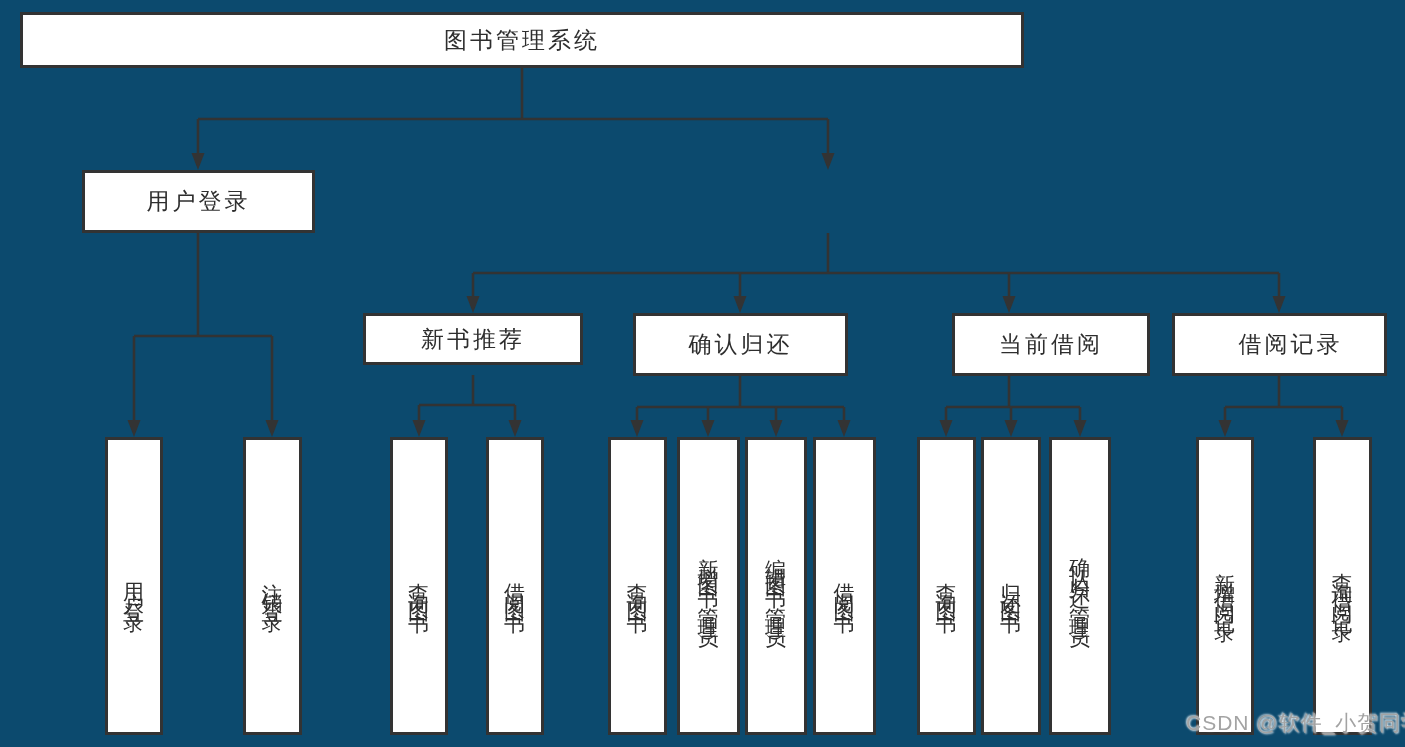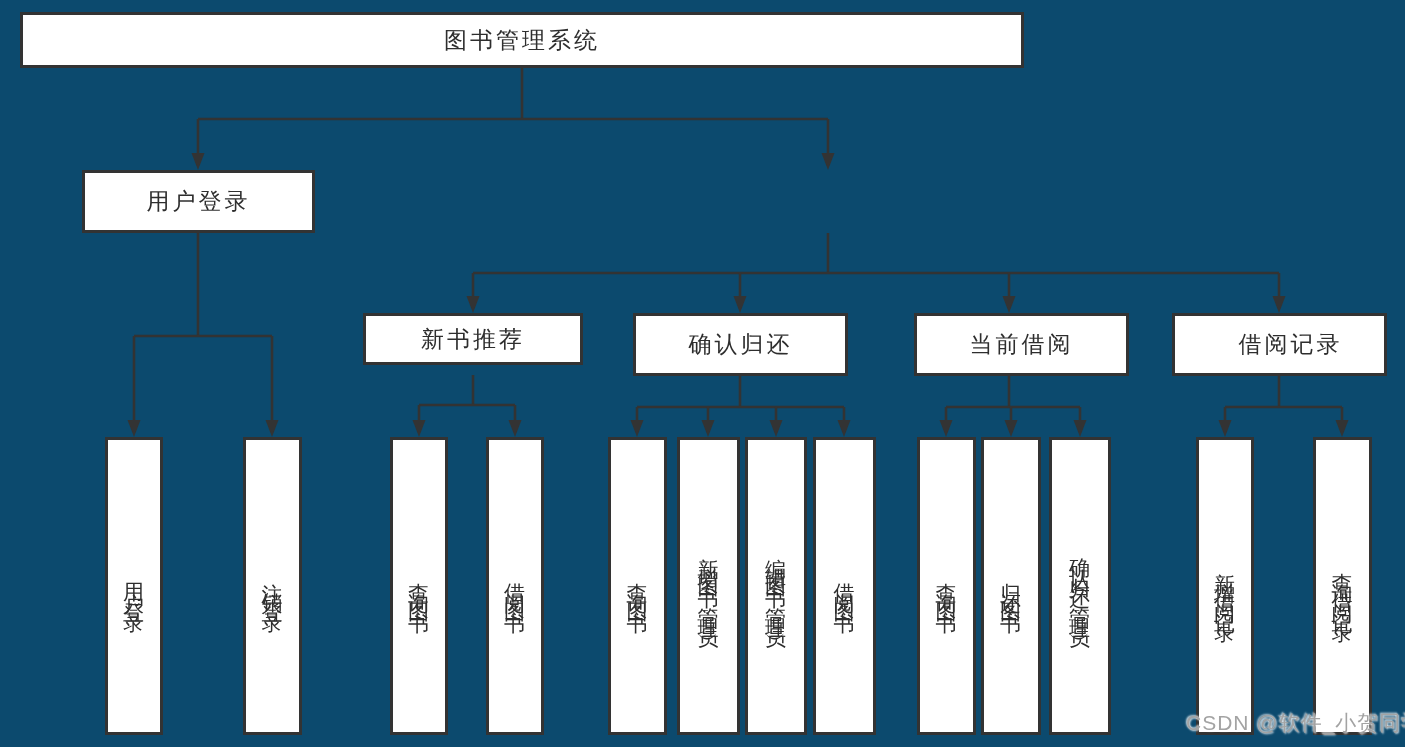--- a/index.html
+++ b/index.html
@@ -150,21 +150,21 @@
       <polygon points="1335.5,420 1348.5,420 1342,437"></polygon>
     </g>
   </svg>
 
   <div class="hbox" style="left:20px; top:12px; width:1004px; height:56px;">图书管理系统</div>
 
   <div class="hbox" style="left:82px; top:170px; width:233px; height:63px;">用户登录</div>
 
   <div class="hbox" style="left:363px; top:313px; width:220px; height:52px;font-family:Liberation Serif, serif;">新书推荐</div>
   <div class="hbox" style="left:633px; top:313px; width:215px; height:63px;">确认归还</div>
-  <div class="hbox" style="left:914px; top:313px; width:215px; height:63px;text-align:center;">当前借阅</div>
+  <div class="hbox" style="left:952px; top:313px; width:198px; height:63px;text-align:center;">当前借阅</div>
   <div class="hbox" style="left:1172px; top:313px; width:215px; height:63px;padding-left:22px;">借阅记录</div>
 
   <div class="vbox" style="left:105px; top:437px; width:58px; height:298px;">
     <span class="vtext">用户登录</span>
   </div>
   <div class="vbox" style="left:243px; top:437px; width:59px; height:298px;">
     <span class="vtext">注销登录</span>
   </div>
 
   <div class="vbox" style="left:390px; top:437px; width:58px; height:298px;">

